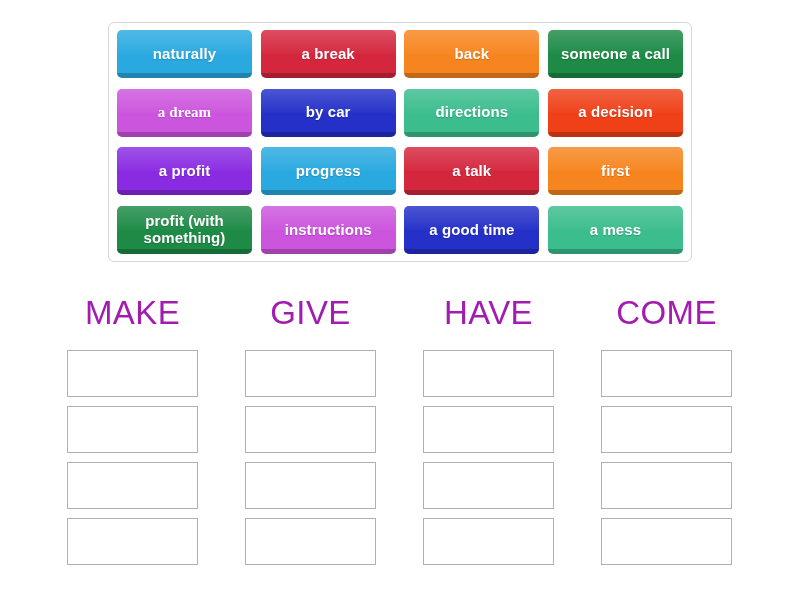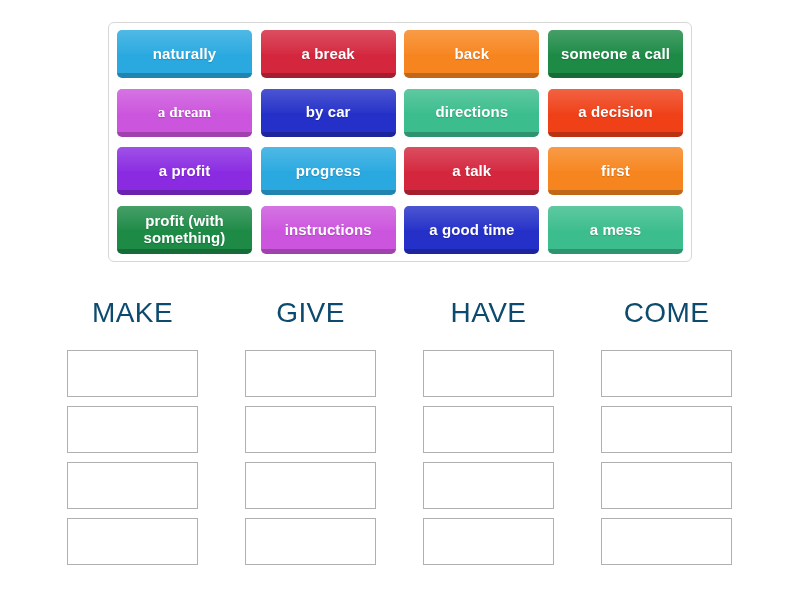--- a/index.html
+++ b/index.html
@@ -90,23 +90,23 @@
   }
   .cat-headers {
     display: flex;
   }
   .cat-col {
     width: 131px;
     margin-right: 47px;
   }
   .cat-col:last-child { margin-right: 14px; }
   .cat-title {
-    font-size: 28px;
+    font-size: 33px;
     font-weight: normal;
-    color: #0c4a6e;
+    color: #a21caf;
     text-align: center;
     line-height: 46px;
     height: 46px;
     letter-spacing: 0.4px;
     user-select: none;
   }
   .drop-box {
     width: 131px;
     height: 47px;
     box-sizing: border-box;

